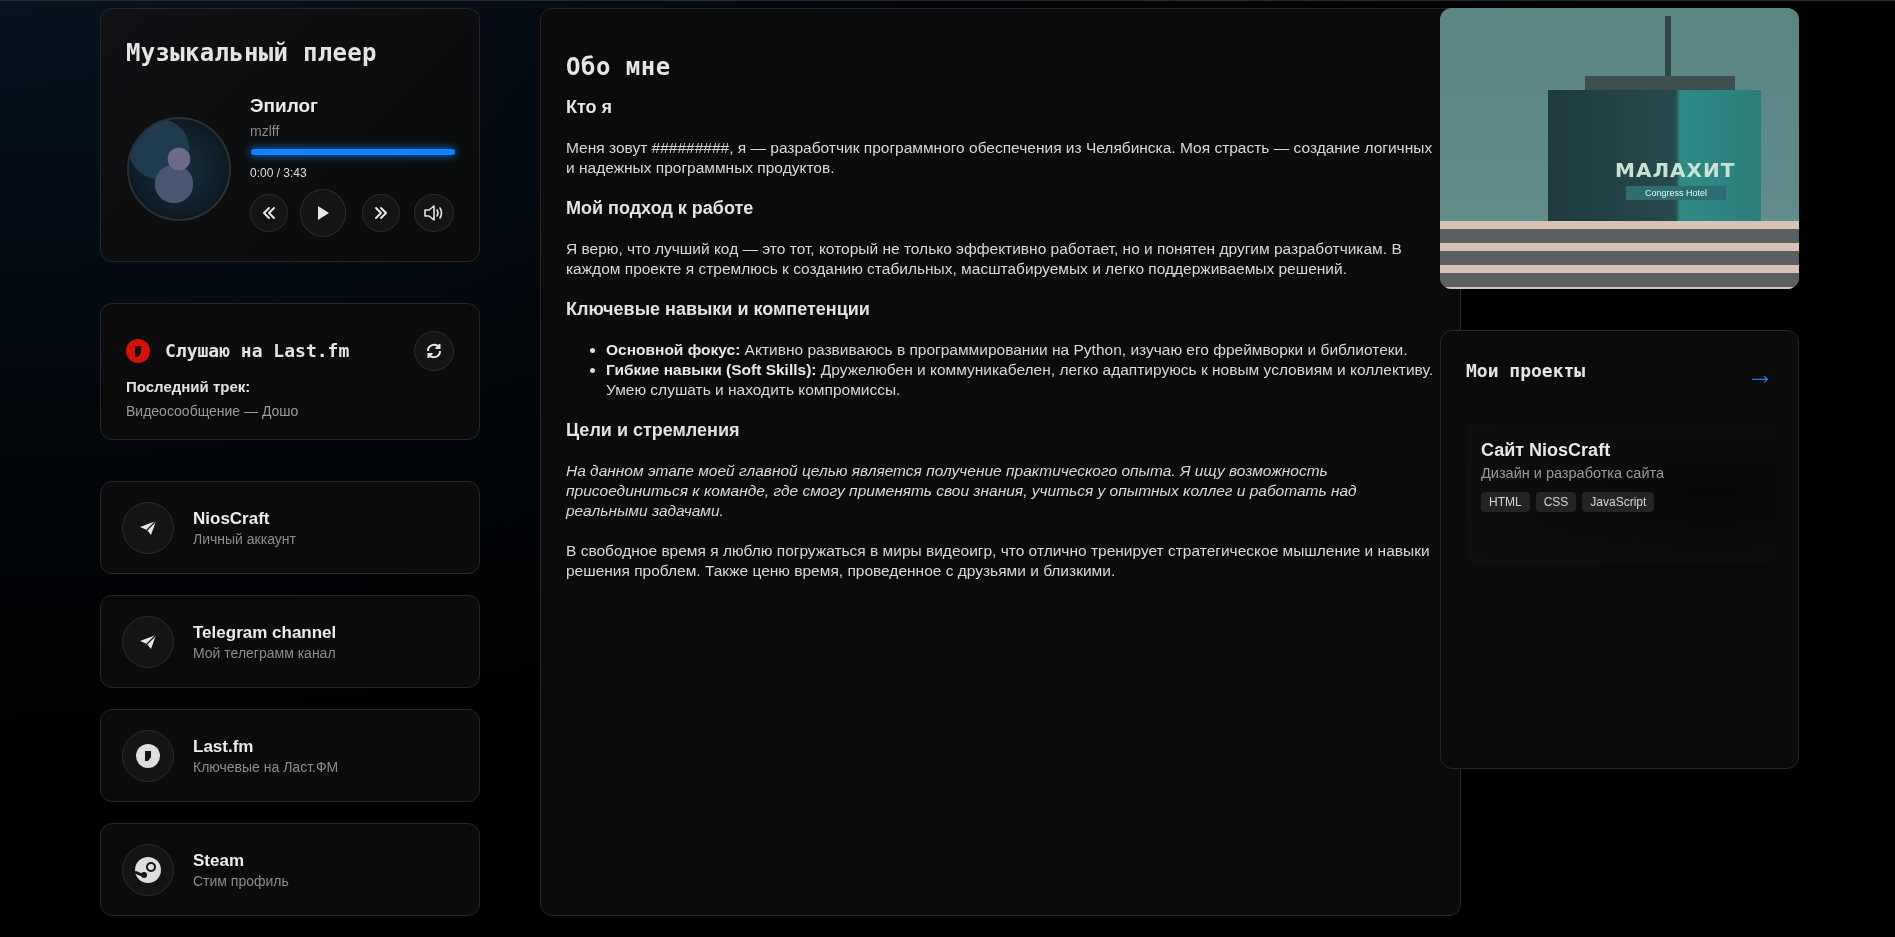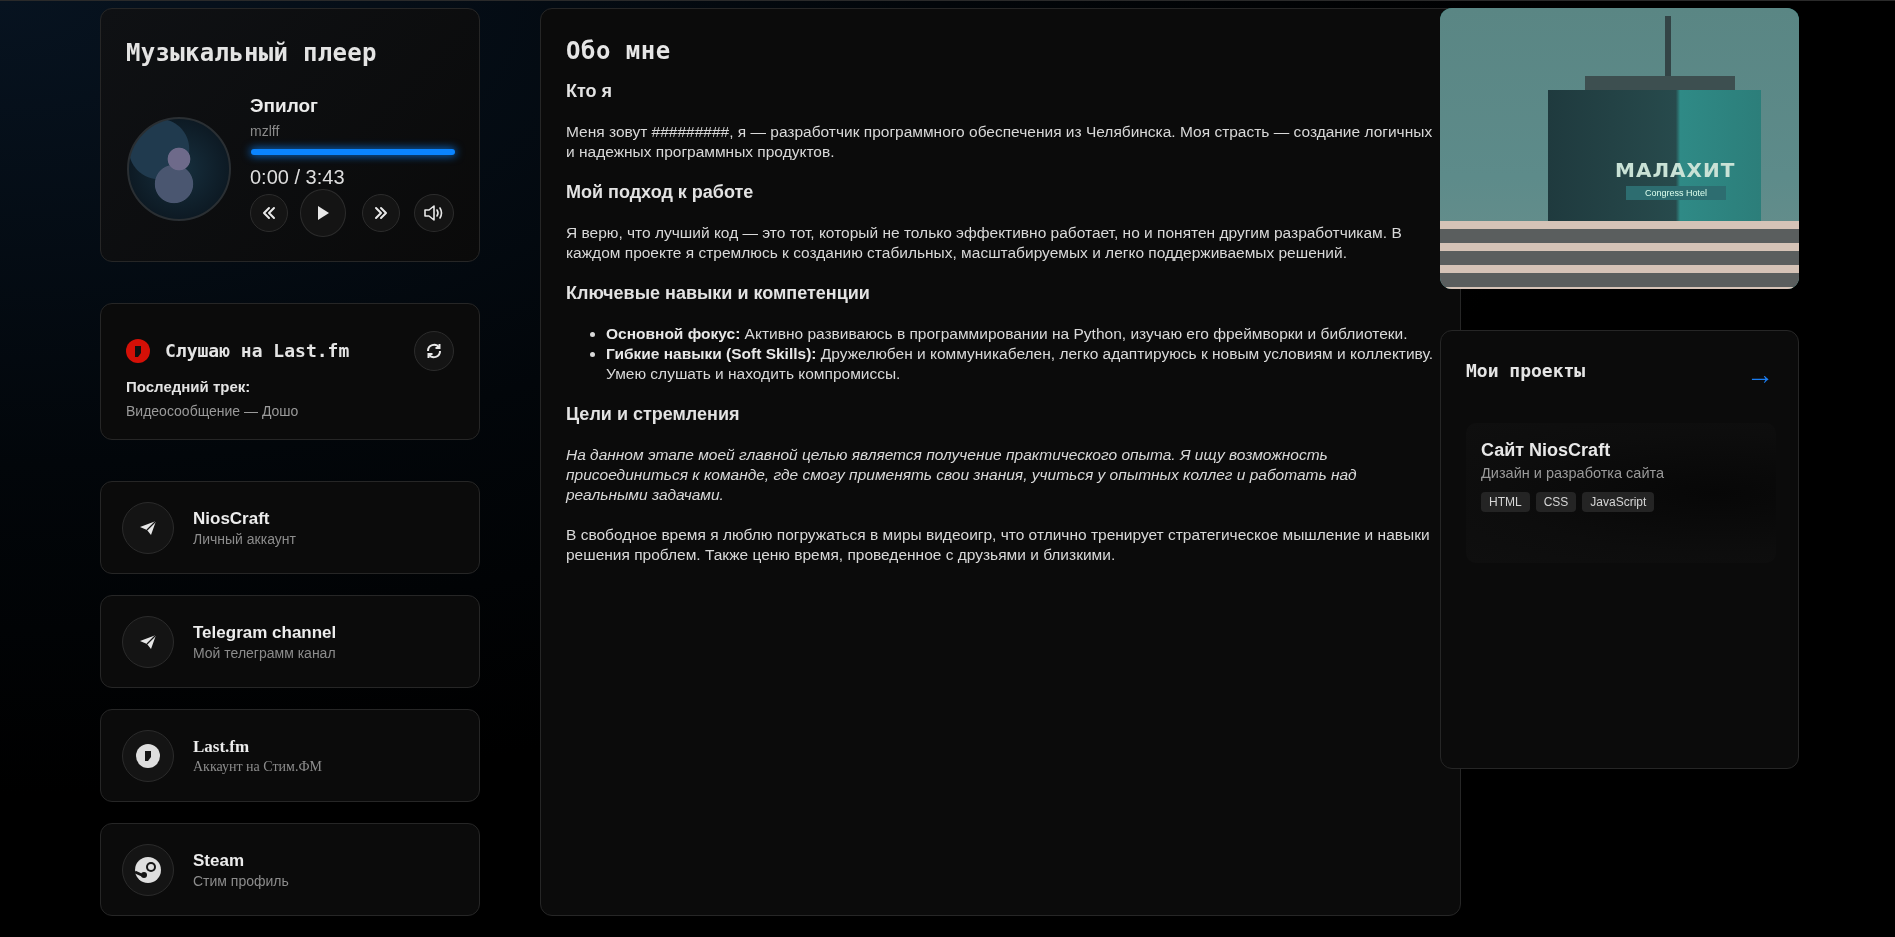--- a/index.html
+++ b/index.html
@@ -32,21 +32,21 @@
         radial-gradient(circle at 30% 30%, #203a4e 0 30%, transparent 31%),
         radial-gradient(circle at 50% 50%, #17303f, #0d1a24 70%);
       overflow: hidden;
     }
     #player .track { position: absolute; left: 149px; top: 86px; font-size: 19px; font-weight: bold; color: #ececec; }
     #player .artist { position: absolute; left: 149px; top: 114px; font-size: 14px; color: #8a8a8a; }
     #player .progress {
       position: absolute; left: 150px; top: 140px; width: 204px; height: 6px; border-radius: 3px;
       background: #0a84ff; box-shadow: 0 0 8px 1px rgba(10,132,255,0.75);
     }
-    #player .time { position: absolute; left: 149px; top: 157px; font-size: 20px; color: #dedede; }
+    #player .time { position: absolute; left: 149px; top: 157px; font-size: 12px; color: #dedede; }
     .ctrl {
       position: absolute; border-radius: 50%; background: #141414; border: 1px solid #2c2c2c;
       display: flex; align-items: center; justify-content: center; color: #e8e8e8; cursor: pointer;
     }
     .ctrl svg { display: block; }
 
     
     #lastfm-card { left: 100px; top: 302px; width: 380px; height: 137px; }
     #lastfm-card .lf-logo { position: absolute; left: 25px; top: 35px; width: 24px; height: 24px; border-radius: 50%; background: #d51007; }
     #lastfm-card .lf-title { position: absolute; left: 64px; top: 36px; font-size: 18px; color: #e4e4e4; }
@@ -57,21 +57,21 @@
     
     .link-card { left: 100px; width: 380px; height: 93px; cursor: pointer; }
     .link-card .licon {
       position: absolute; left: 21px; top: 20px; width: 52px; height: 52px; border-radius: 50%;
       background: #141414; border: 1px solid #2b2b2b; display: flex; align-items: center; justify-content: center;
     }
     .link-card .lname { position: absolute; left: 92px; top: 27px; font-size: 17px; font-weight: bold; color: #ececec; }
     .link-card .ldesc { position: absolute; left: 92px; top: 49px; font-size: 14px; color: #8c8c8c; }
 
     
-    #about { left: 540px; top: 7px; width: 921px; height: 908px; padding: 28px 25px; }
+    #about { left: 540px; top: 7px; width: 921px; height: 908px; padding: 44px 25px; }
     #about h1 { font-size: 24px; color: #e6e6e6; margin-bottom: 16px; font-weight: bold; letter-spacing: 0.5px; }
     #about h2 { font-size: 18px; color: #e3e3e3; font-weight: bold; margin: 0 0 20px 0; }
     #about p { font-size: 15.5px; line-height: 20px; color: #d9d9d9; margin-bottom: 20px; }
     #about p.italic { font-style: italic; }
     #about ul { margin: 0 0 20px 40px; font-size: 15.5px; line-height: 20px; color: #d9d9d9; }
     #about ul li b { color: #e8e8e8; }
 
     
     #photo {
       position: absolute; left: 1440px; top: 7px; width: 359px; height: 281px; border-radius: 12px; overflow: hidden;
@@ -165,29 +165,29 @@
   <div class="licon">
     <svg width="18" height="16" viewBox="0 0 18 16">
         <path d="M1 7 L17 1 L12 15 L8 10 Z" fill="#e6e6e6"></path>
         <path d="M8 10 L17 1" stroke="#141414" stroke-width="1.2"></path>
       </svg>
   </div>
   <div class="lname">Telegram channel</div>
   <div class="ldesc">Мой телеграмм канал</div>
 </div>
 
-<div class="card link-card" style="top:708px;font-family:Liberation Serif, serif;">
+<div class="card link-card" style="top:708px;">
   <div class="licon">
     <svg width="26" height="26" viewBox="0 0 26 26">
         <circle cx="13" cy="13" r="12" fill="#dedede"></circle>
         <path d="M10 8 H16 V14 L13 18 H10 Z" fill="#141414"></path>
       </svg>
   </div>
   <div class="lname">Last.fm</div>
-  <div class="ldesc">Аккаунт на Стим.ФМ</div>
+  <div class="ldesc">Ключевые на Ласт.ФМ</div>
 </div>
 
 <div class="card link-card" style="top:822px;">
   <div class="licon">
     <svg width="28" height="28" viewBox="0 0 28 28">
         <circle cx="14" cy="14" r="13" fill="#dedede"></circle>
         <circle cx="17" cy="11" r="5" fill="#141414"></circle>
         <circle cx="17" cy="11" r="3" fill="#dedede"></circle>
         <path d="M1 16 L10 20" stroke="#141414" stroke-width="3"></path>
         <circle cx="10" cy="19" r="3" fill="#141414"></circle>

